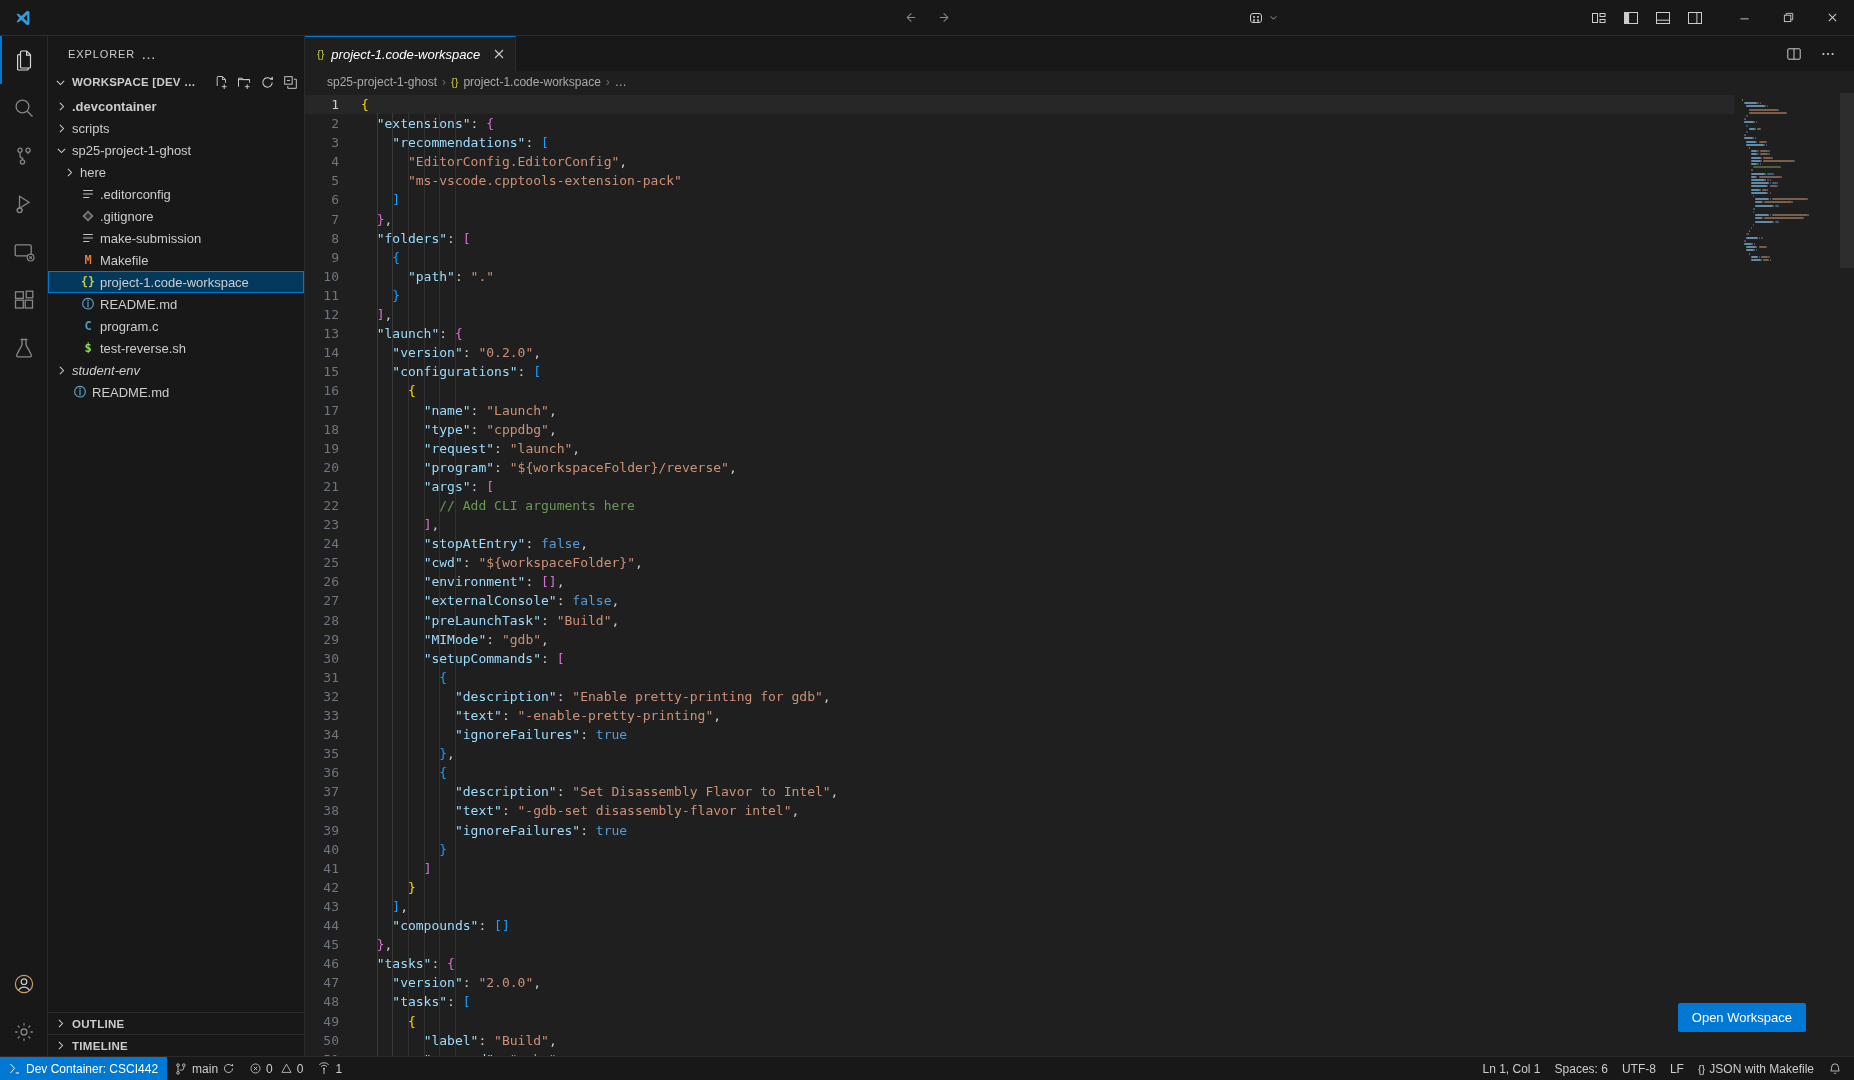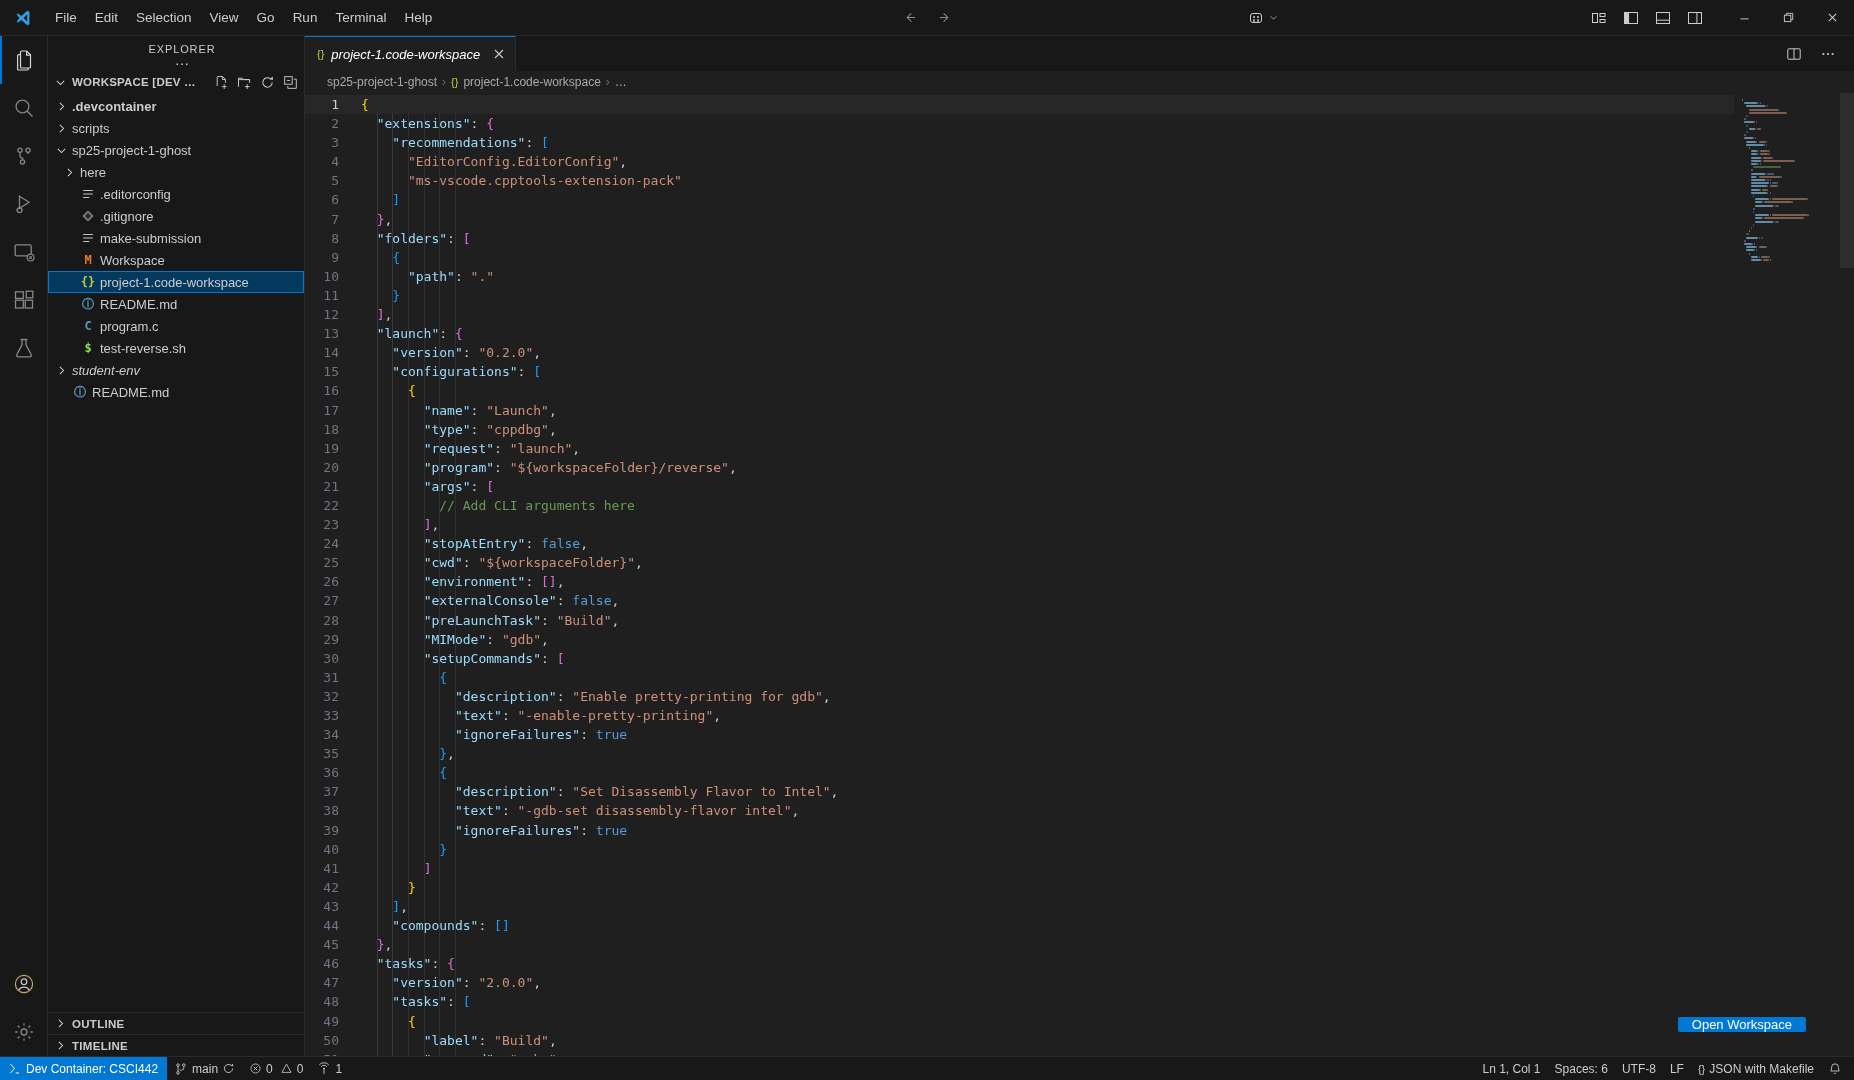--- a/index.html
+++ b/index.html
@@ -44,21 +44,21 @@
     width:48px; flex:0 0 48px; background:#181818; display:flex; flex-direction:column;
     align-items:center; border-right:1px solid #2b2b2b;
   }
   .act { width:48px; height:48px; display:flex; align-items:center; justify-content:center; position:relative; color:#868686;}
   .act.active { color:#d7d7d7; }
   .act.active::before { content:""; position:absolute; left:0; top:0; bottom:0; width:2px; background:#0078d4; }
   .act-spacer { flex:1 1 auto; }
 
   
   .sidebar { width:257px; flex:0 0 257px; background:#181818; display:flex; flex-direction:column; border-right:1px solid #2b2b2b;}
-  .sb-header { height:35px; display:flex; align-items:center; padding:0 8px 0 20px; justify-content:center;flex-direction:column;}
+  .sb-header { height:35px; display:flex; align-items:center; padding:0 8px 0 20px; justify-content:flex-start;}
   .sb-title { font-size:11px; letter-spacing:.9px; color:#cccccc; text-transform:uppercase;}
   .sb-dots { color:#cccccc; font-size:15px; padding:0 6px; line-height:10px;}
   .tree-head {
     height:22px; display:flex; align-items:center; gap:4px; padding-left:4px; padding-right:6px;
   }
   .tree-head .tw { width:16px; display:flex; align-items:center; justify-content:center; color:#cccccc;}
   .tree-head .name { font-size:11.5px; font-weight:bold; color:#cccccc; letter-spacing:.2px; white-space:nowrap; overflow:hidden; text-overflow:ellipsis; max-width:128px;}
   .tree-actions { margin-left:auto; display:flex; gap:8px; align-items:center; color:#cccccc;}
   .tree { flex:1 1 auto; overflow:hidden; padding-top:2px;}
   .row {
@@ -109,21 +109,21 @@
   .p3 { color:#179fff; }
   .pn { color:#cccccc; }
   .guide { position:absolute; top:0; bottom:0; width:1px; background:#404040; }
 
   .minimap { width:120px; flex:0 0 120px; position:relative; background:#1f1f1f; overflow:hidden;}
   .mm-line { position:absolute; height:2px; border-radius:1px; }
   .mm-slider { position:absolute; right:0; top:0; width:14px; background:#79797929;}
 
   .openws {
     position:absolute; right:48px; bottom:24px; background:#0078d4; color:#ffffff;
-    font-size:13px; padding:0 14px; border-radius:2px; border:none; cursor:pointer;
+    font-size:13px; padding:7px 14px; border-radius:2px; border:none; cursor:pointer;
   }
 
   
   .statusbar {
     height:24px; flex:0 0 24px; background:#181818; display:flex; align-items:center;
     font-size:12px; color:#cccccc; border-top:1px solid #2b2b2b;
   }
   .st-remote {
     background:#0078d4; color:#ffffff; height:24px; display:flex; align-items:center; gap:5px;
     padding:0 9px 0 8px; font-size:12px;
@@ -135,30 +135,20 @@
 </head>
 <body>
 
 <div class="app">
 
   <div class="titlebar">
     <div class="vs-logo">
       <svg width="18" height="18" viewBox="0 0 24 24">
           <path fill="#2f9fe0" d="M17.5 2.2 9.9 9.4 5.3 6 3.4 7l3.9 5-3.9 5 1.9 1 4.6-3.4 7.6 7.2 3.1-1.5V3.7zM17.6 7.4v9.2l-4.9-4.6z"></path>
         </svg>
-    </div>
-    <div class="menubar">
-      <div class="menu-item">File</div>
-      <div class="menu-item">Edit</div>
-      <div class="menu-item">Selection</div>
-      <div class="menu-item">View</div>
-      <div class="menu-item">Go</div>
-      <div class="menu-item">Run</div>
-      <div class="menu-item">Terminal</div>
-      <div class="menu-item">Help</div>
     </div>
 
     <div class="tb-center">
       <div class="navbtns">
         <div class="navbtn">
           <svg width="15" height="15" viewBox="0 0 16 16">
               <path fill="none" stroke="#8a8a8a" stroke-width="1.1" d="M10 3.5 5.5 8l4.5 4.5M5.6 8H14"></path>
             </svg>
         </div>
         <div class="navbtn">
@@ -392,21 +382,21 @@
             <div class="ic">
               <svg width="14" height="14" viewBox="0 0 16 16">
                 <path stroke="#cccccc" stroke-width="1.1" d="M2.5 4h11M2.5 8h11M2.5 12h7"></path>
               </svg>
             </div>
             <span class="lbl">make-submission</span>
           </div>
           <div class="row" style="padding-left: 12px;">
             <div class="tw"></div>
             <div class="ic" style="color:#e37933;font-weight:bold;font-size:12px;font-family:'DejaVu Sans Mono',monospace">M</div>
-            <span class="lbl">Workspace</span>
+            <span class="lbl">Makefile</span>
           </div>
           <div class="row sel" style="padding-left: 12px;">
             <div class="tw"></div>
             <div class="ic" style="color:#cbcb41;font-weight:bold;font-size:11.5px;font-family:'DejaVu Sans Mono',monospace">{}</div>
             <span class="lbl">project-1.code-workspace</span>
           </div>
           <div class="row" style="padding-left: 12px;">
             <div class="tw"></div>
             <div class="ic" style="color:#519aba;font-weight:bold;font-size:12px;font-family:'DejaVu Sans Mono',monospace">ⓘ</div>
             <span class="lbl">README.md</span>

